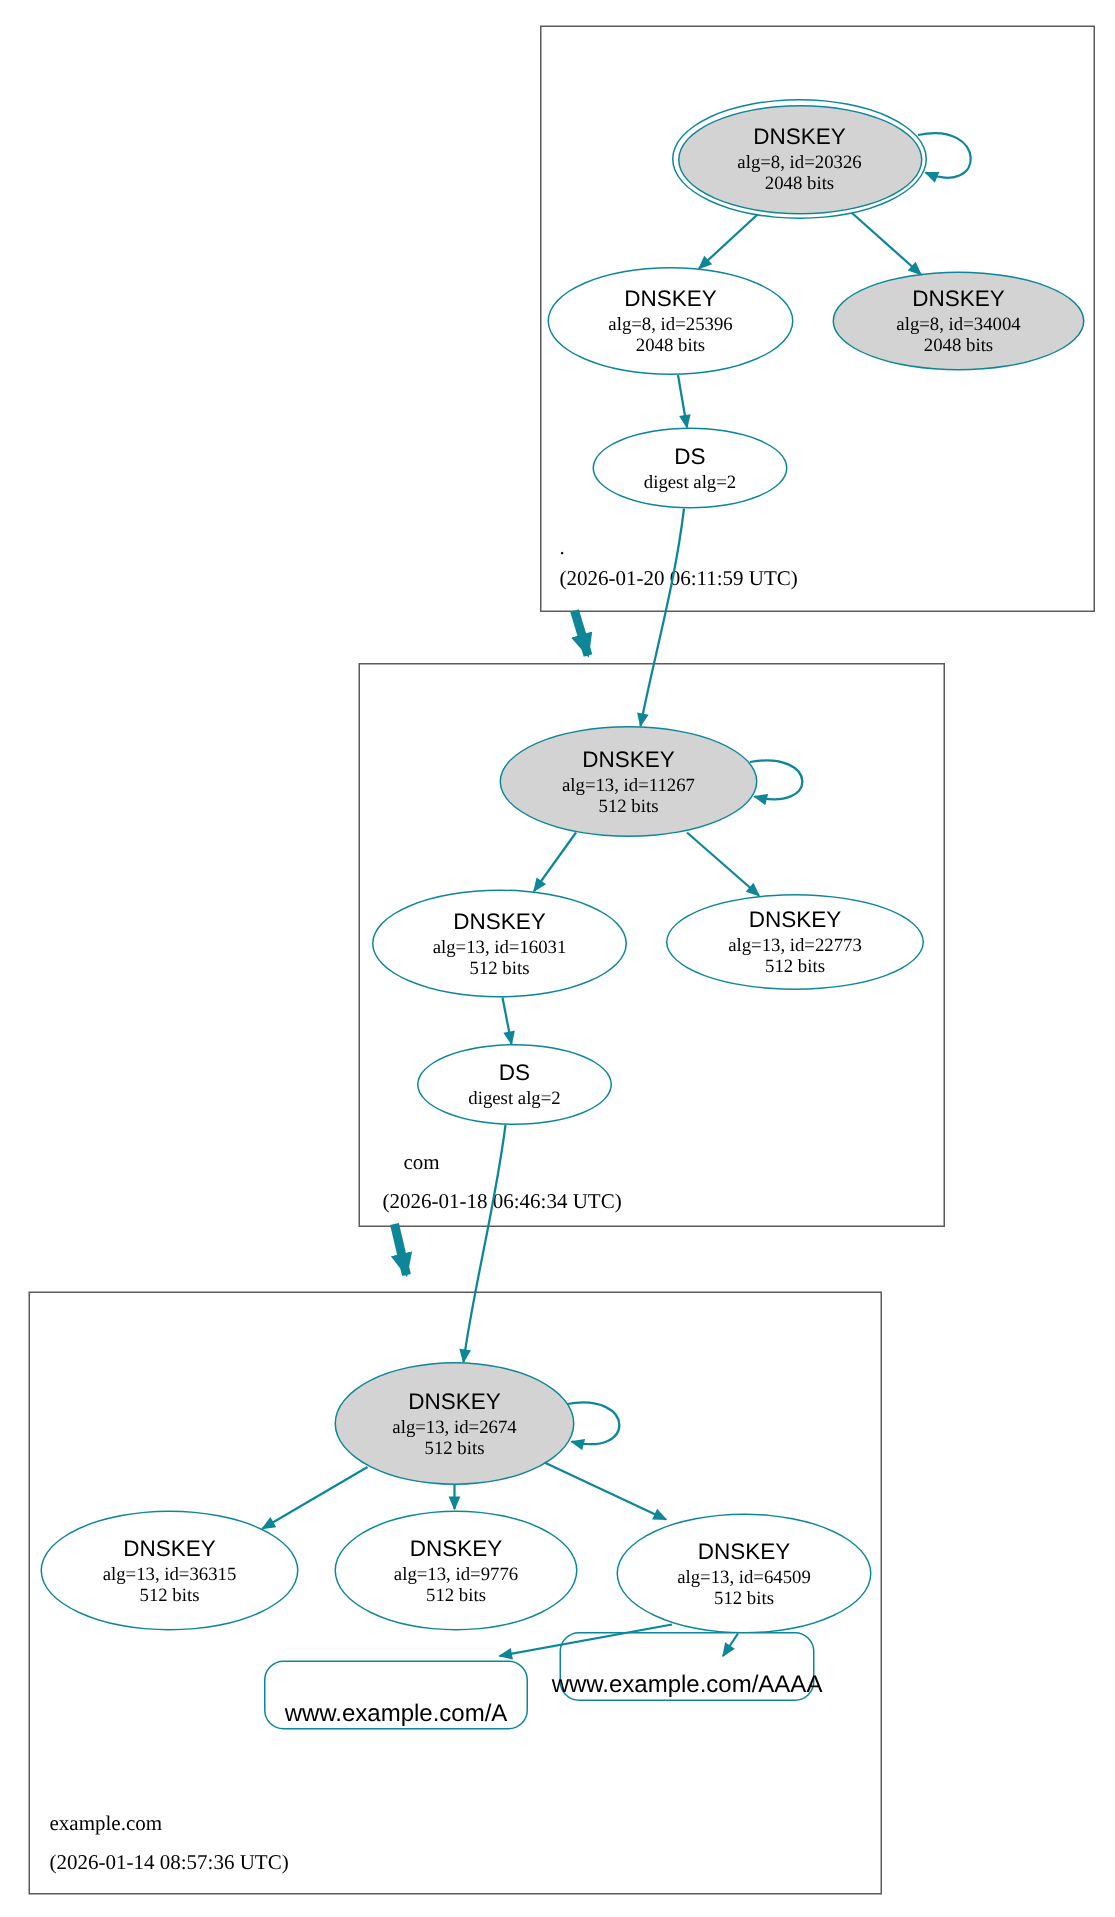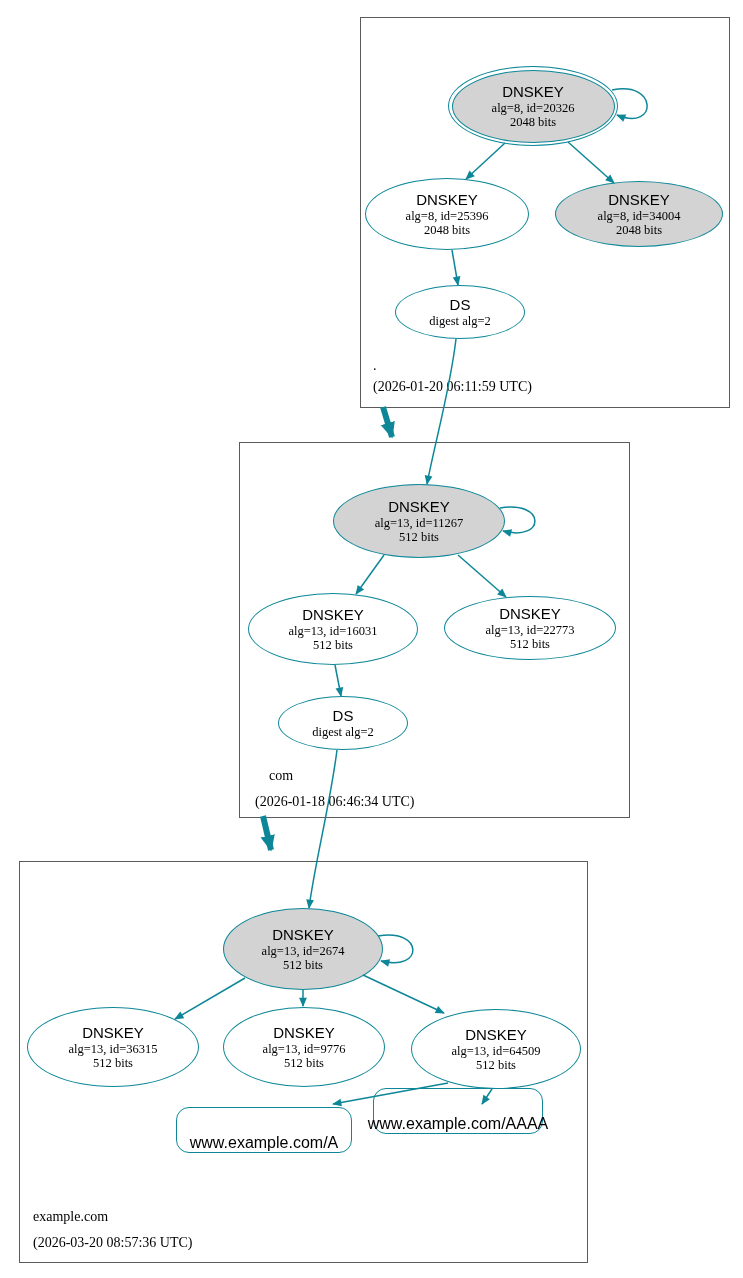--- a/index.html
+++ b/index.html
@@ -38,21 +38,21 @@
 
   <div class="zonebox" style="left:360px;top:17px;width:370px;height:391px"></div>
   <div class="zonebox" style="left:239px;top:442px;width:391px;height:376px"></div>
   <div class="zonebox" style="left:19px;top:861px;width:569px;height:402px"></div>
 
   <div class="zlabel" style="left:373px;top:358px">.</div>
   <div class="zlabel" style="left:373px;top:379px">(2026-01-20 06:11:59 UTC)</div>
   <div class="zlabel" style="left:269px;top:768px">com</div>
   <div class="zlabel" style="left:255px;top:794px">(2026-01-18 06:46:34 UTC)</div>
   <div class="zlabel" style="left:33px;top:1209px">example.com</div>
-  <div class="zlabel" style="left:33px;top:1235px">(2026-03-20 08:57:36 UTC)</div>
+  <div class="zlabel" style="left:33px;top:1235px">(2026-01-14 08:57:36 UTC)</div>
 
   <div class="node-outer" style="left:448px;top:66px;width:170px;height:80px">
     <div class="node-inner">
       <span class="nt">DNSKEY</span>
       <span class="nd">alg=8, id=20326</span>
       <span class="nd">2048 bits</span>
     </div>
   </div>
 
   <div class="node" style="left:365px;top:178px;width:164px;height:72px">

